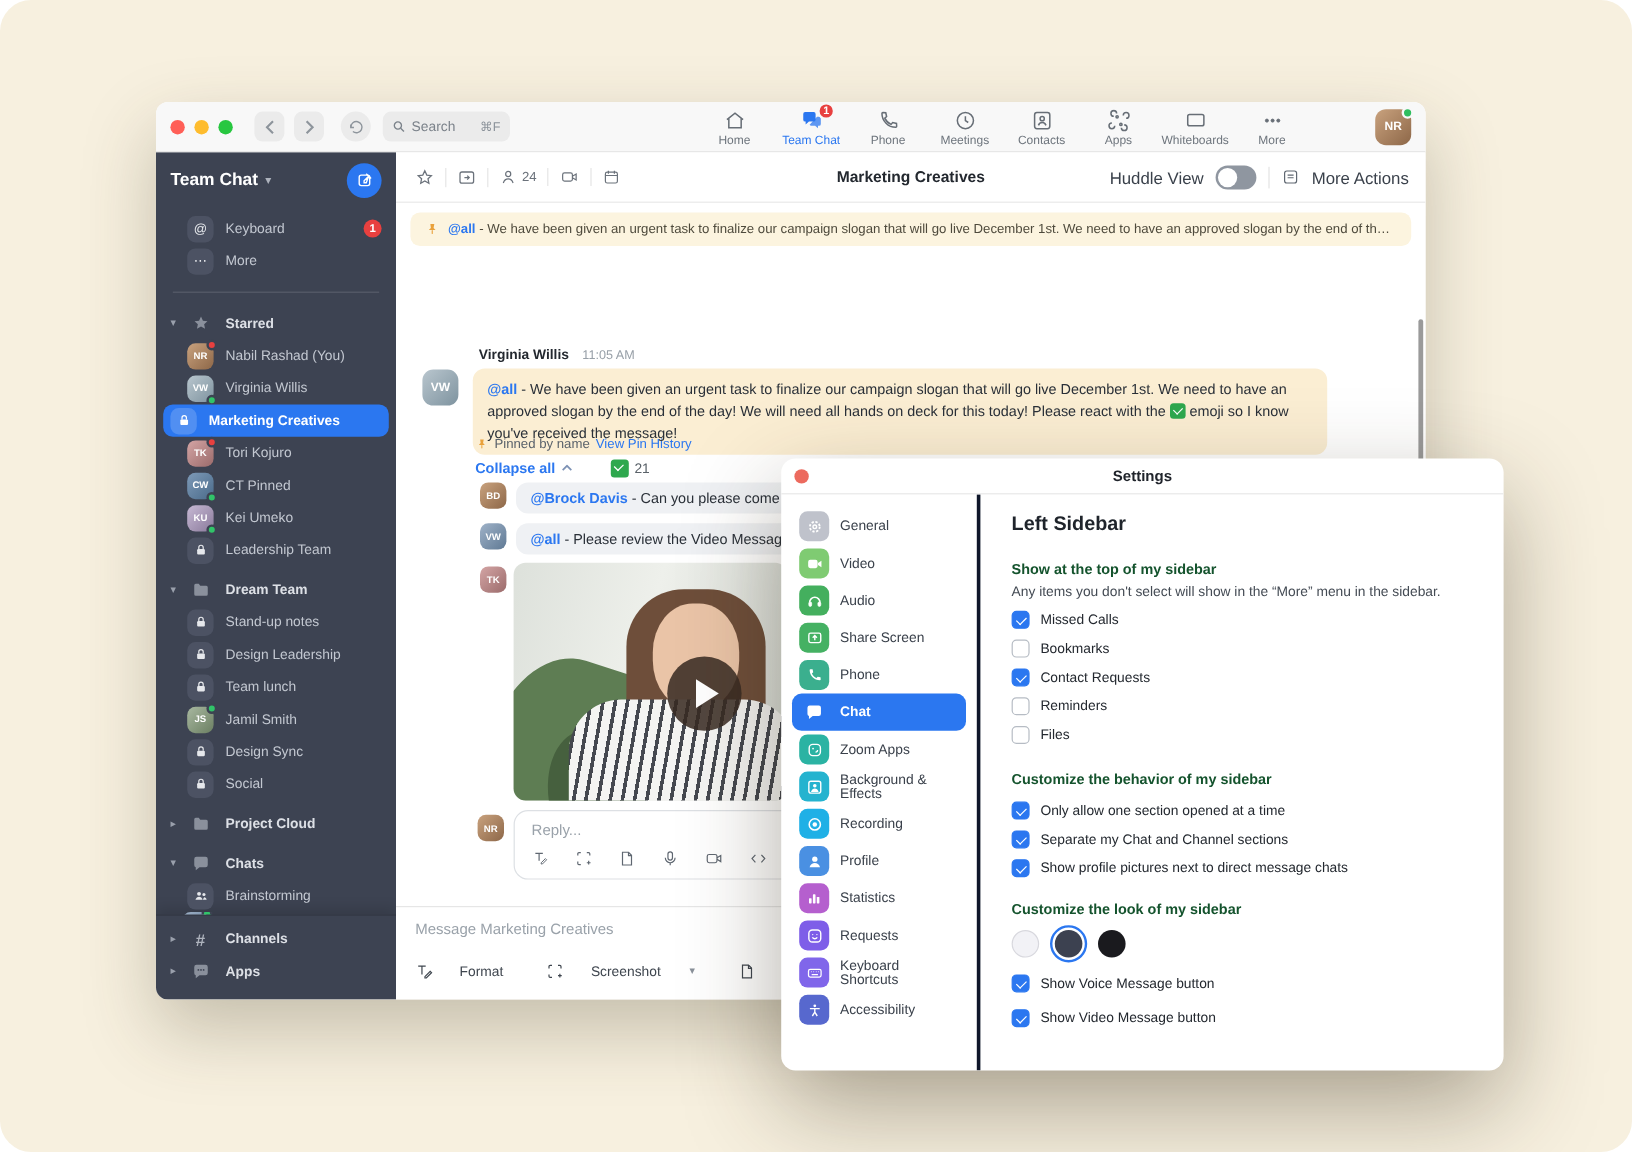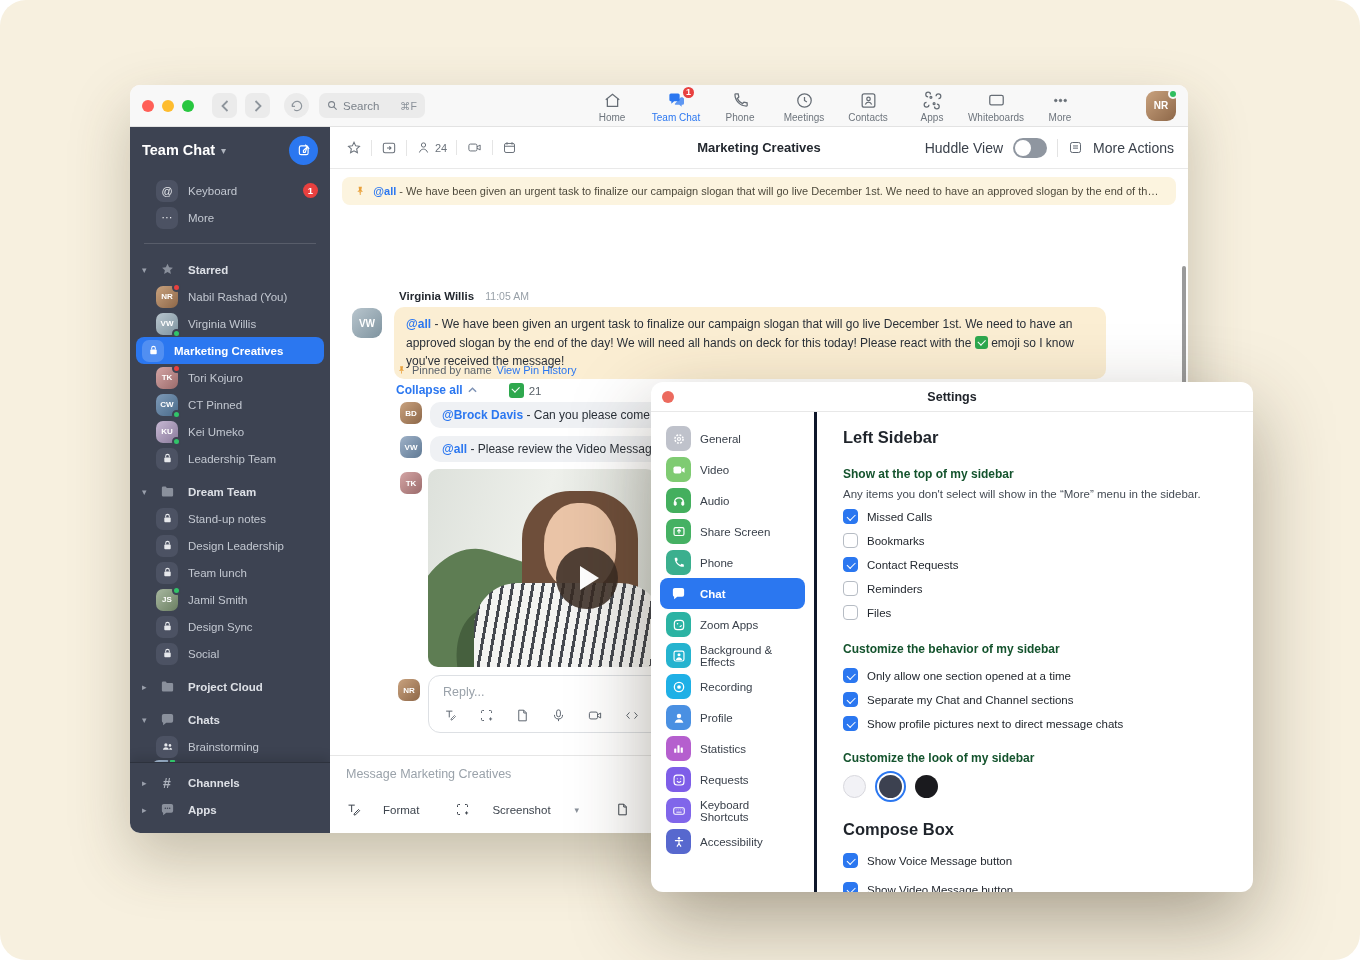--- a/index.html
+++ b/index.html
@@ -841,21 +841,20 @@
           <span>Show profile pictures next to direct message chats</span>
         </div>
 
         <div class="sec-title" style="margin-top:20px">Customize the look of my sidebar</div>
         <div class="swatches">
           <span class="swatch sw-light"></span>
           <span class="swatch sw-dark selected"></span>
           <span class="swatch sw-black"></span>
         </div>
 
-        <div class="h-big" style="margin-top:22px">Compose Box</div>
         <div class="optrow" style="margin-top:14px">
           <span class="cb checked"></span>
           <span>Show Voice Message button</span>
         </div>
         <div class="optrow" style="margin-top:14px">
           <span class="cb checked"></span>
           <span>Show Video Message button</span>
         </div>
 
       </div>

